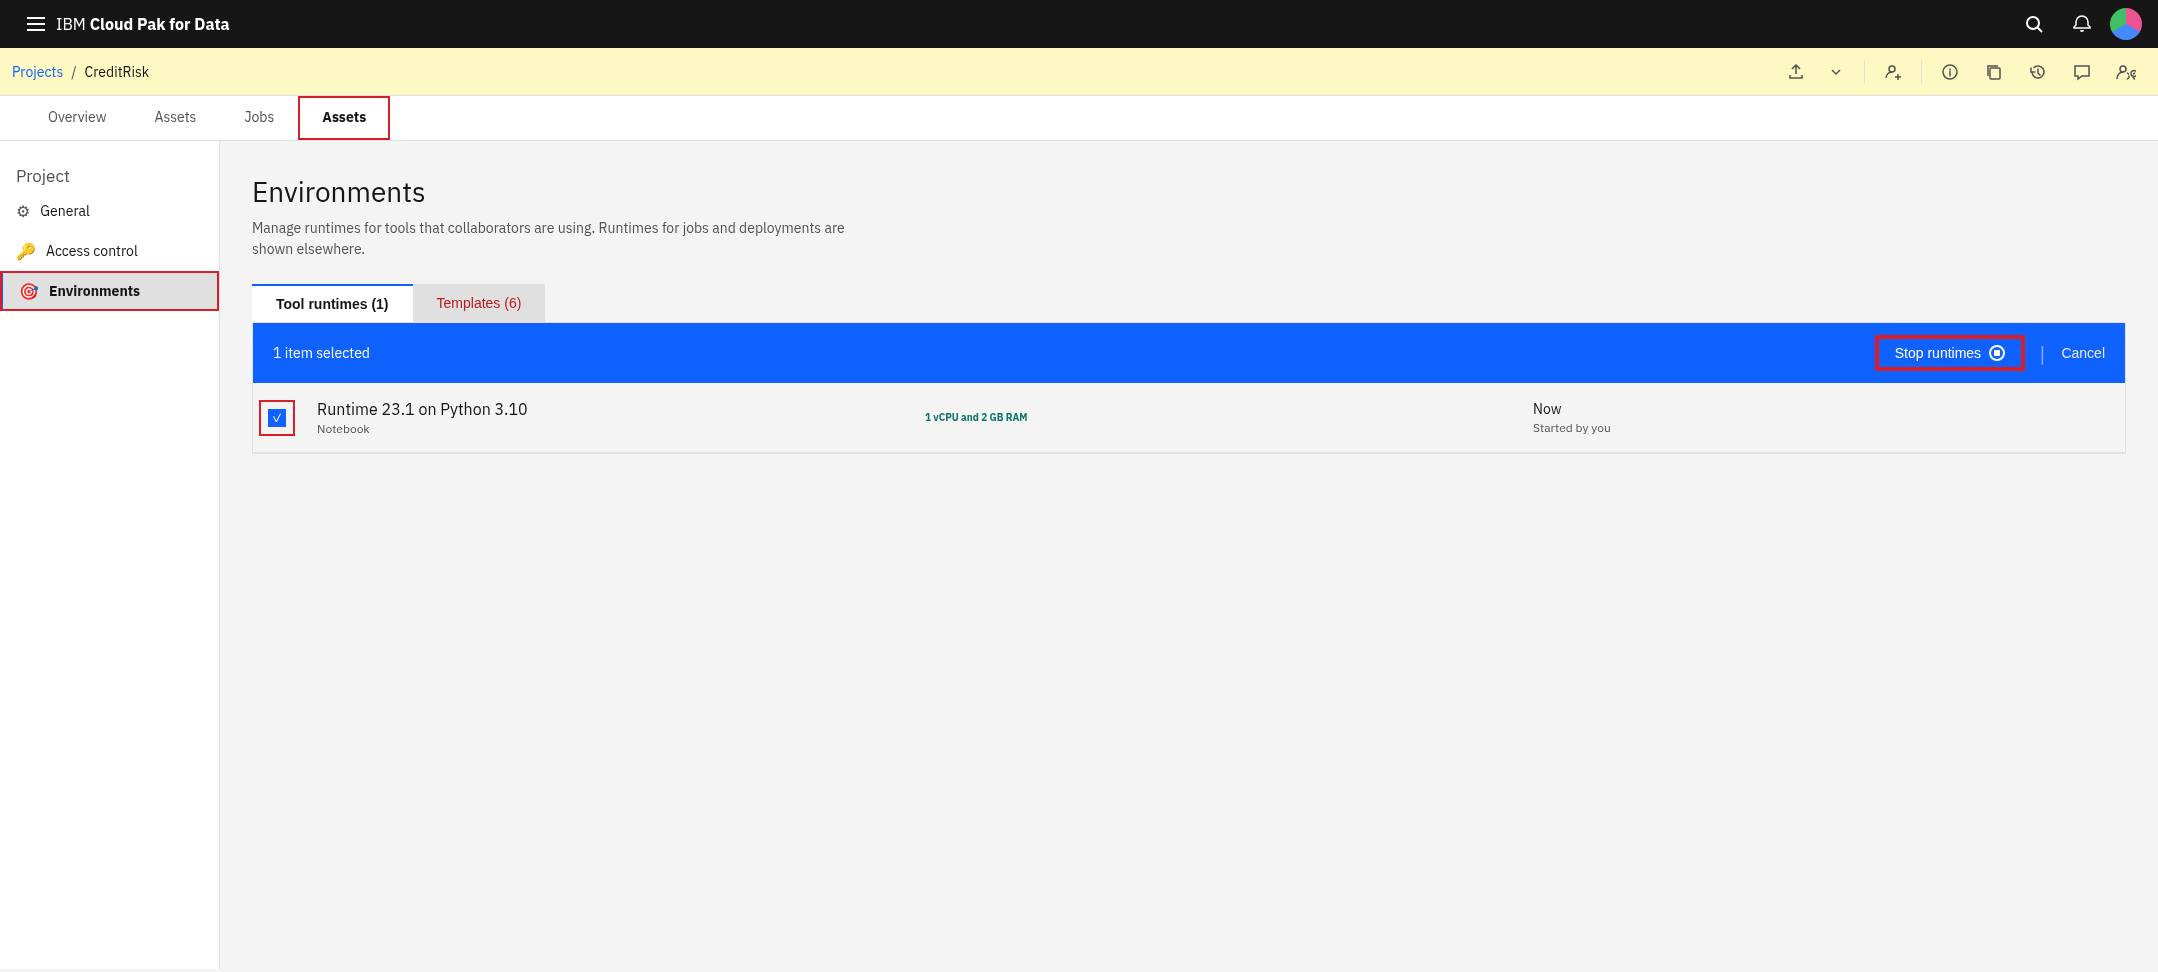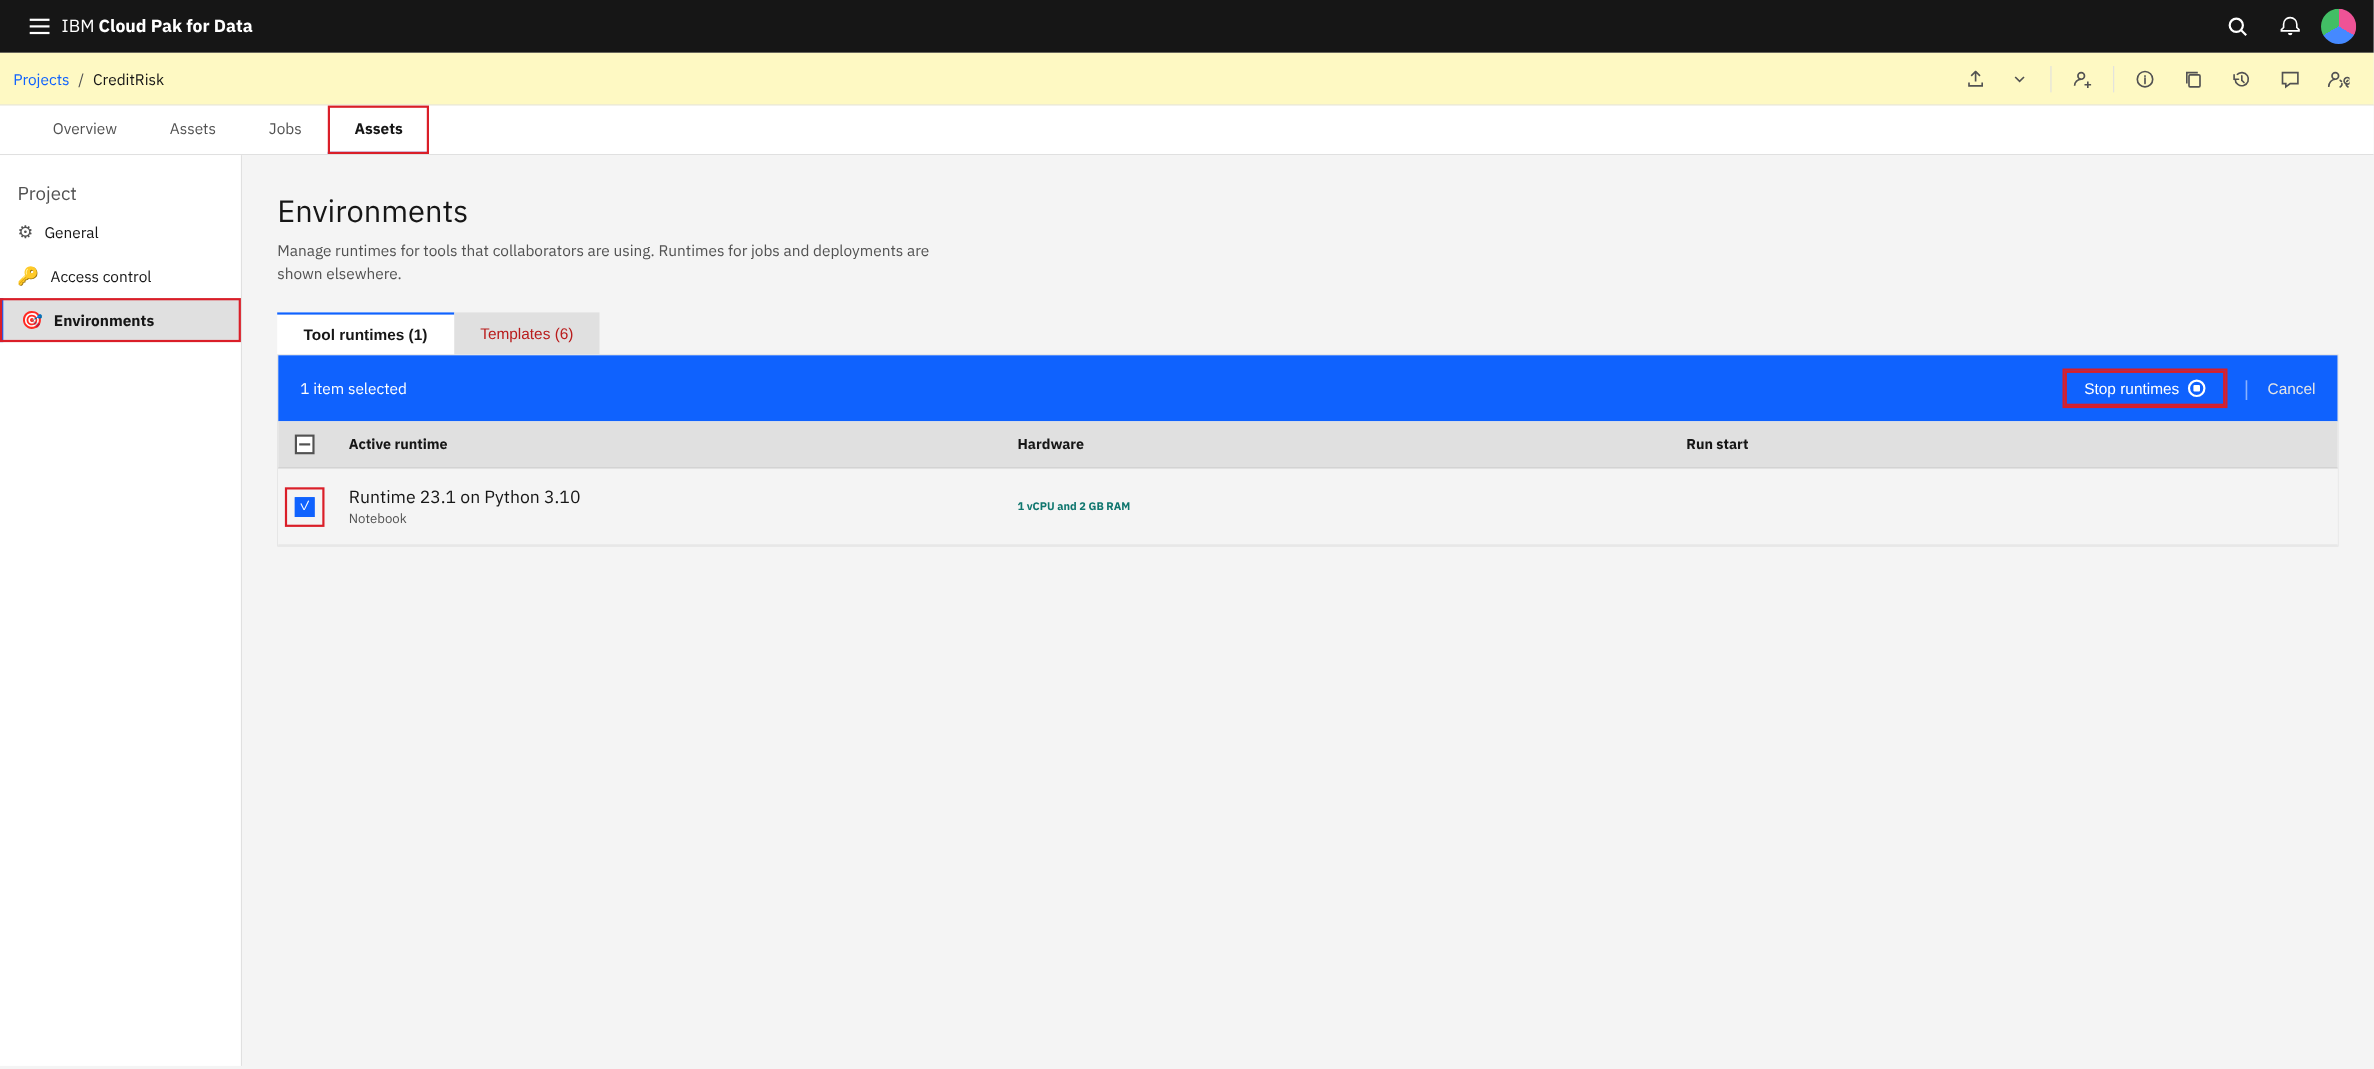--- a/index.html
+++ b/index.html
@@ -536,42 +536,38 @@
         <div class="selection-bar-right">
           <button class="stop-runtimes-btn">
             <span>Stop runtimes</span>
             <span class="stop-runtimes-icon"></span>
           </button>
           <span class="bar-divider">|</span>
           <button class="cancel-btn">Cancel</button>
         </div>
       </div>
 
-      <div class="table-header">
-        <div class="col-header">
-          <div class="header-checkbox"></div>
-        </div>
-        <div class="col-header">Active runtime</div>
-        <div class="col-header">Hardware</div>
-        <div class="col-header">Run start</div>
-      </div>
 
       <div class="table-row">
         <div class="row-checkbox-cell">
           <div class="checkbox-wrapper">
             <div class="checkbox">
               <span class="checkbox-check">✓</span>
             </div>
           </div>
         </div>
         <div class="col-cell">
           <div class="runtime-name">Runtime 23.1 on Python 3.10</div>
           <div class="runtime-type">Notebook</div>
         </div>
         <div class="col-cell">
           <div class="hardware-text">1 vCPU and 2 GB RAM</div>
         </div>
+        <div class="col-cell">
+          <div class="run-start-time">Now</div>
+          <div class="run-start-by">Started by you</div>
+        </div>
       </div>
 
     </div>
   </main>
 
 </div>
 
 </body></html>

